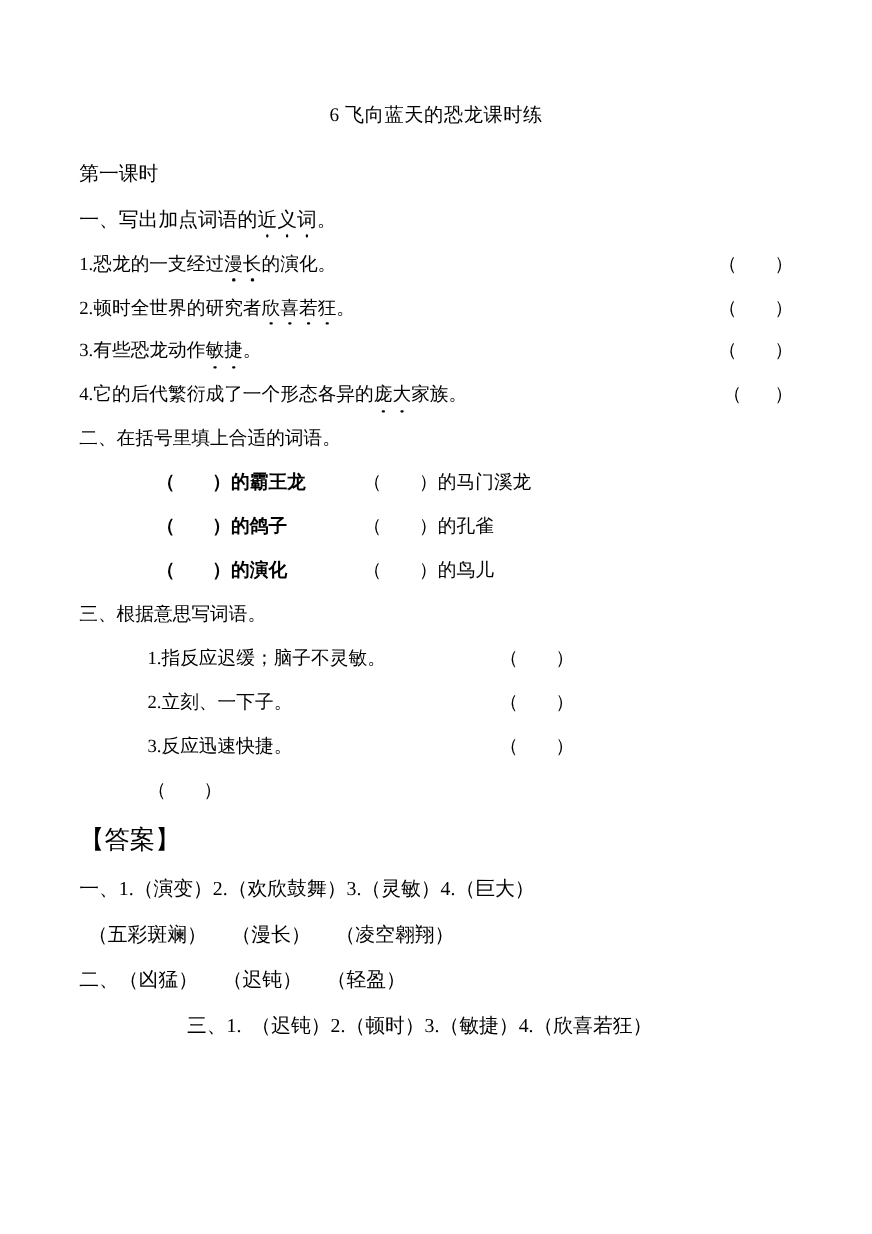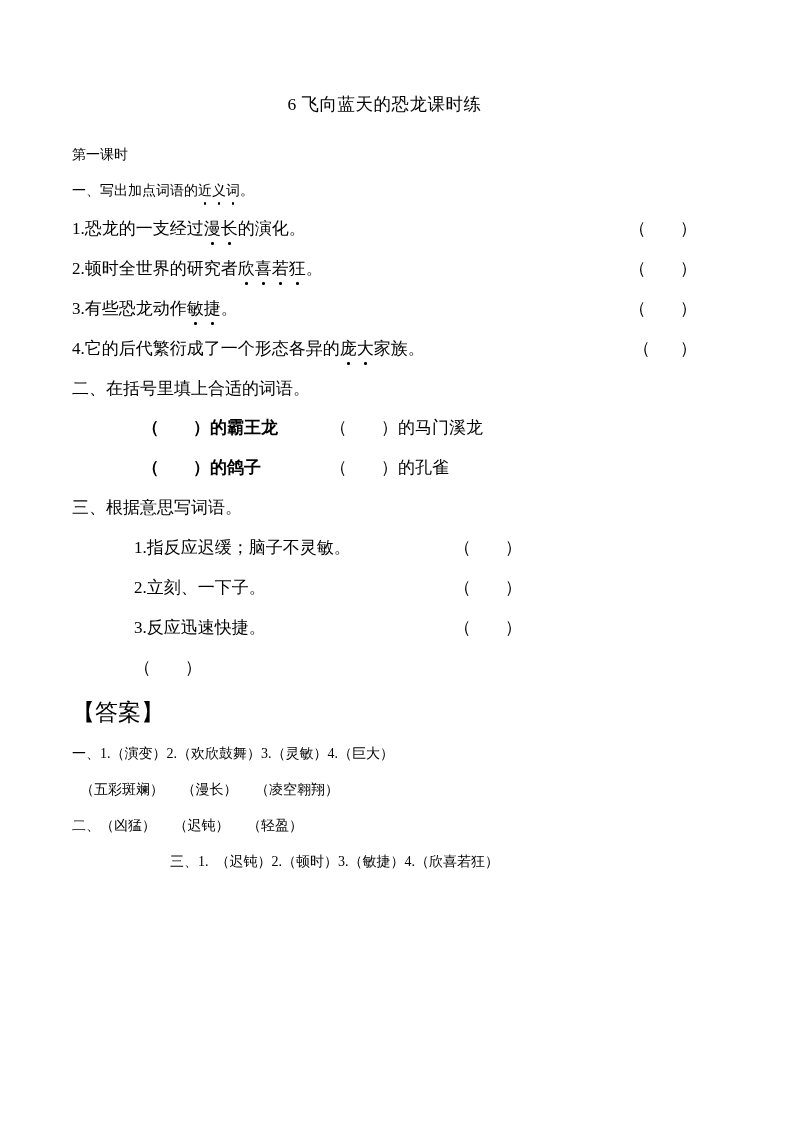--- a/index.html
+++ b/index.html
@@ -12,31 +12,31 @@
     height: 1122px;
     font-family: "Liberation Serif", "DejaVu Serif", serif;
     color: #000000;
     position: relative;
     overflow: hidden;
   }
   .page {
     box-sizing: border-box;
     width: 793px;
     height: 846px;
-    padding: 92px 96px 40px 72px;
+    padding: 92px 72px 40px 72px;
   }
   .doc-title {
     text-align: center;
     font-size: 17.5px;
     letter-spacing: 0.5px;
     margin: 0 0 30px 0;
     font-weight: normal;
   }
   .line {
-    font-size: 14px;
+    font-size: 18px;
     line-height: 1.35;
     margin: 0 0 17px 0;
     white-space: pre;
   }
   .ind0 { margin-left: 0px; }
   .ind1 { margin-left: 60px; }
   .ind2 { margin-left: 70px; }
   .ind-ans { margin-left: 0px; }
   .ind-ans2 { margin-left: 8px; }
   .ind-ans3 { margin-left: 98px; }
@@ -146,20 +146,24 @@
   <div class="sec-head ind2">二、在括号里填上合适的词语。</div>
 
   <div class="blank-cols">
     <span class="col1">（        ）的霸王龙</span>
     <span class="col2">（        ）的马门溪龙</span>
   </div>
   <div class="blank-cols">
     <span class="col1">（        ）的鸽子</span>
     <span class="col2">（        ）的孔雀</span>
   </div>
+  <div class="blank-cols">
+    <span class="col1">（        ）的演化</span>
+    <span class="col2">（        ）的鸟儿</span>
+  </div>
 
   <div class="sec-head ind2">三、根据意思写词语。</div>
 
   <div class="defrow">
     <span class="d-text">1.指反应迟缓；脑子不灵敏。</span>
     <span class="d-paren">（        ）</span>
   </div>
   <div class="defrow">
     <span class="d-text">2.立刻、一下子。</span>
     <span class="d-paren">（        ）</span>

